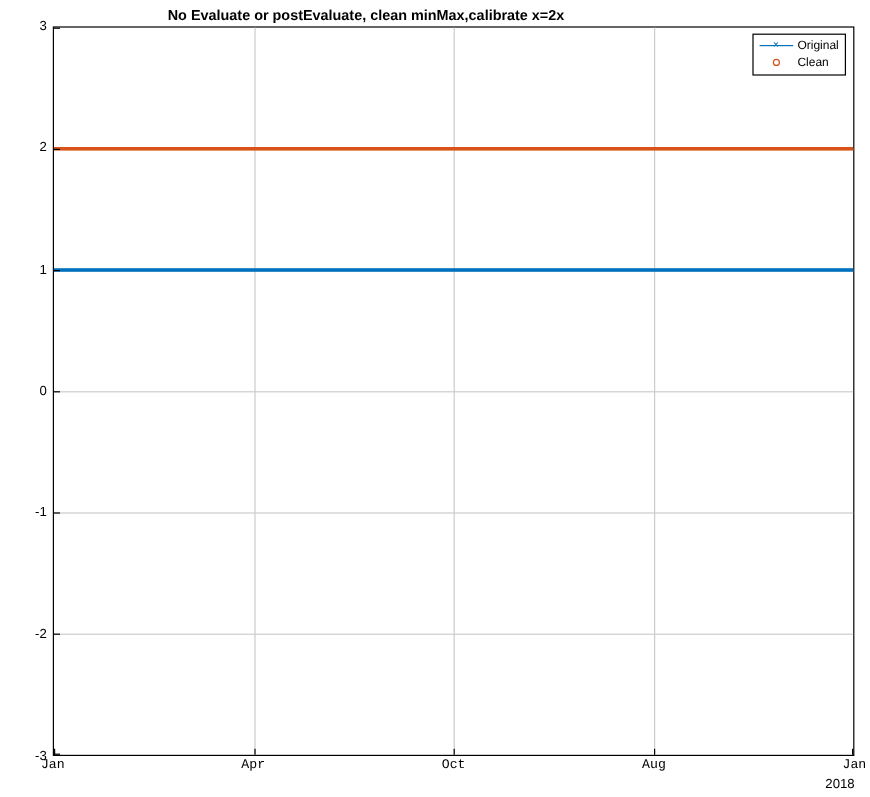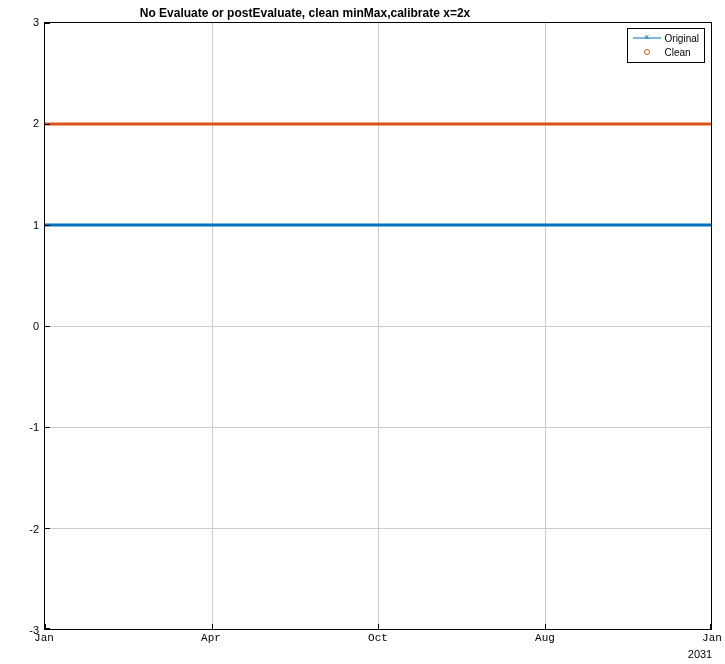--- a/index.html
+++ b/index.html
@@ -206,15 +206,15 @@
   <div class="ytick-label" style="top:427.33px">-1</div>
   <div class="ytick-label" style="top:528.67px">-2</div>
   <div class="ytick-label" style="top:630px">-3</div>
 
   <div class="xtick-label" style="left:44px">Jan</div>
   <div class="xtick-label" style="left:211px">Apr</div>
   <div class="xtick-label" style="left:378px">Oct</div>
   <div class="xtick-label" style="left:545px">Aug</div>
   <div class="xtick-label" style="left:712px">Jan</div>
 
-  <div class="year-label" style="left:700px">2031</div>
+  <div class="year-label" style="left:700px">2018</div>
 
 </div>
 
 </body></html>

